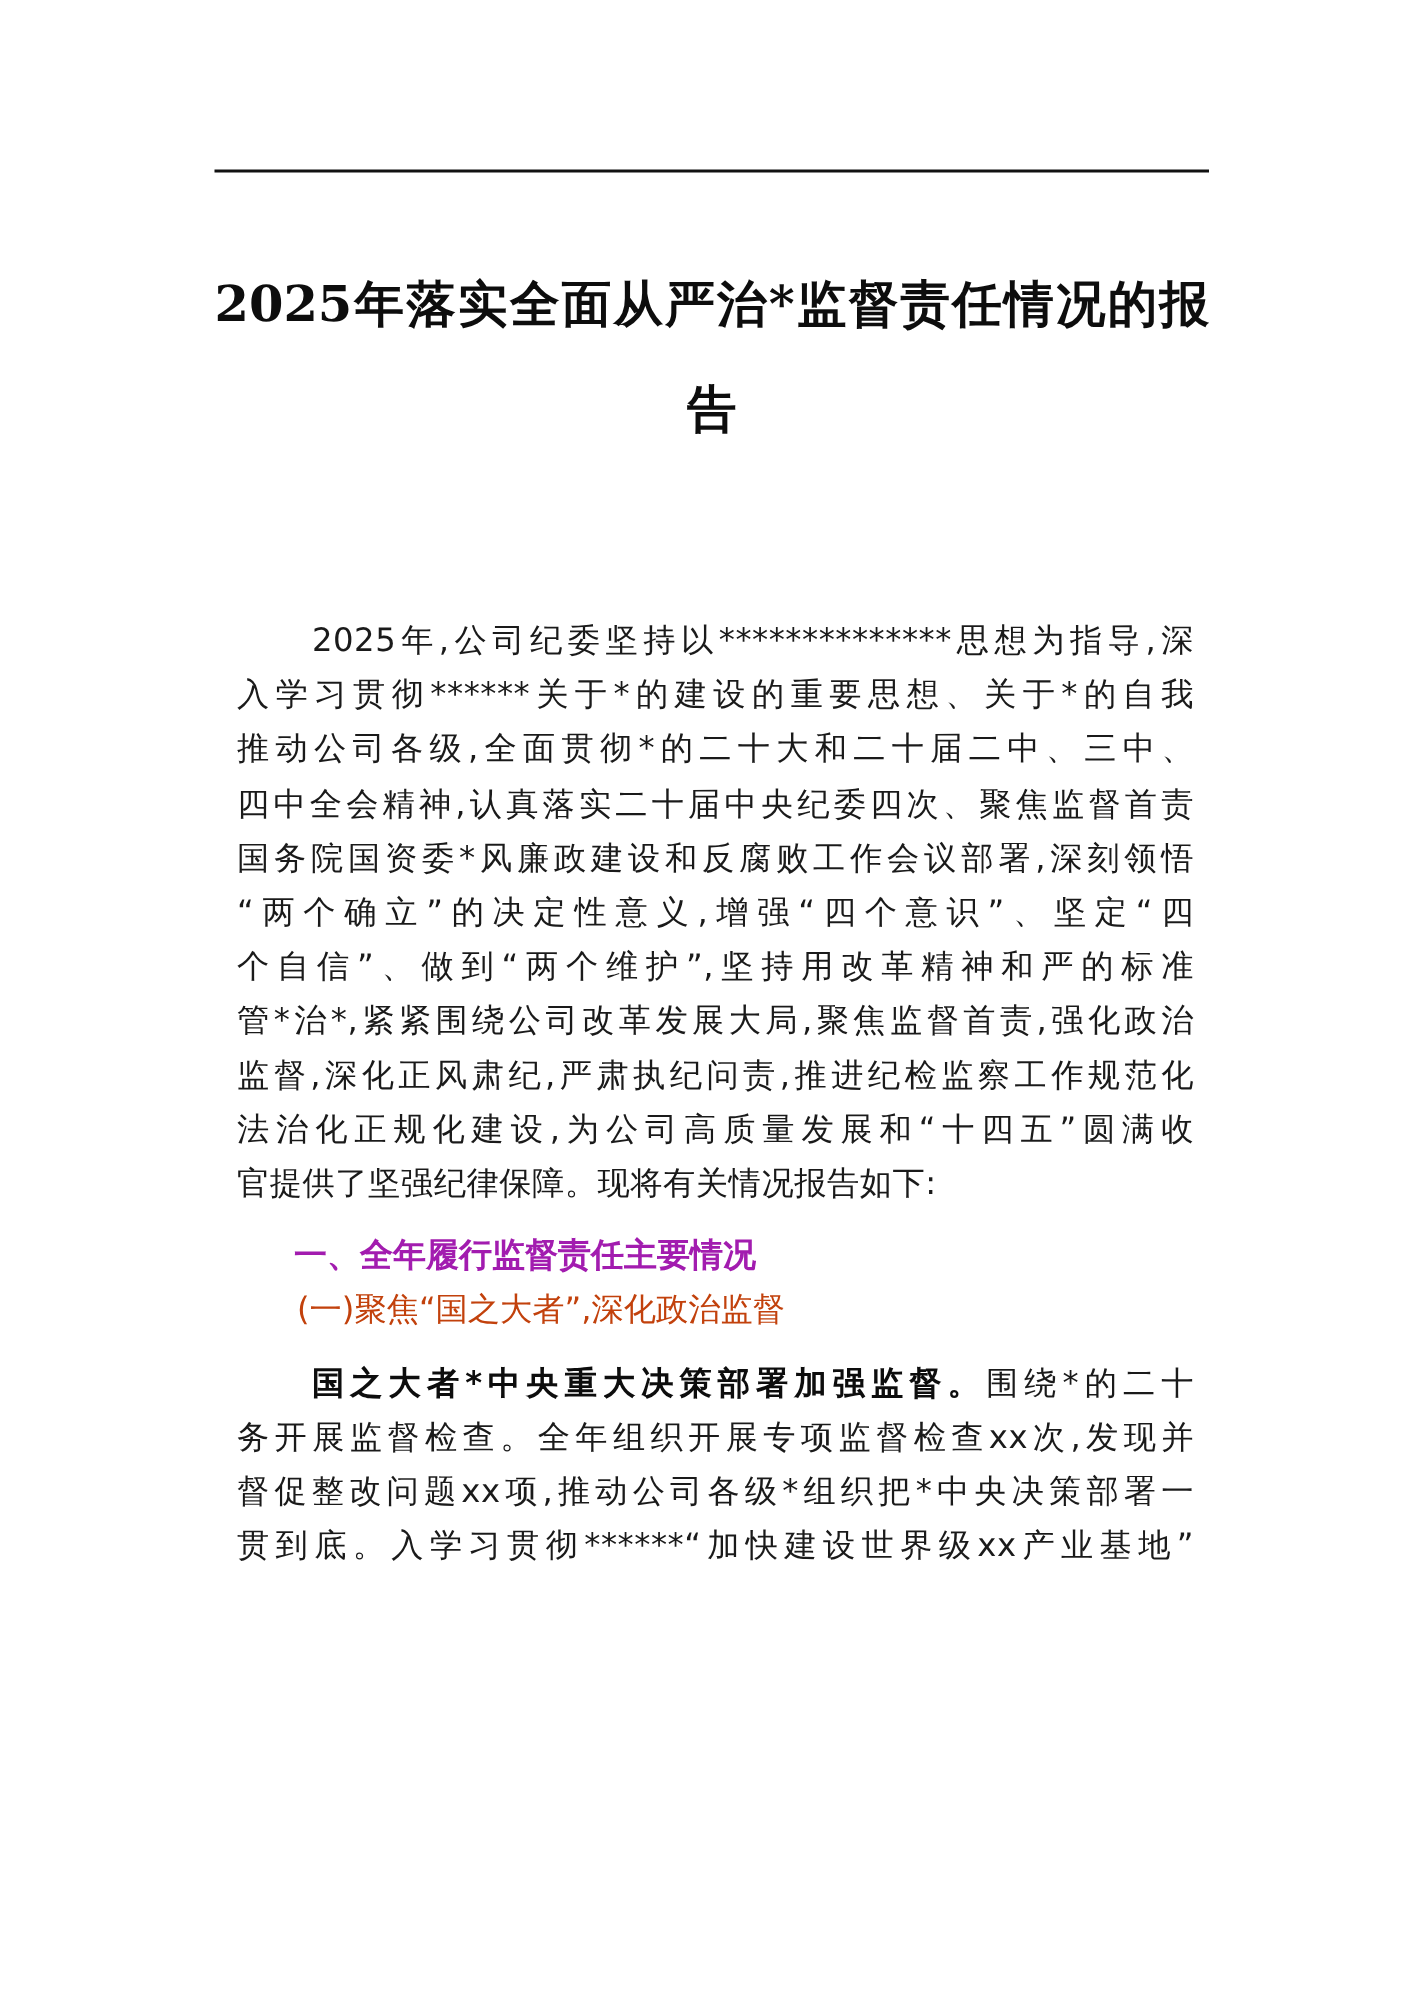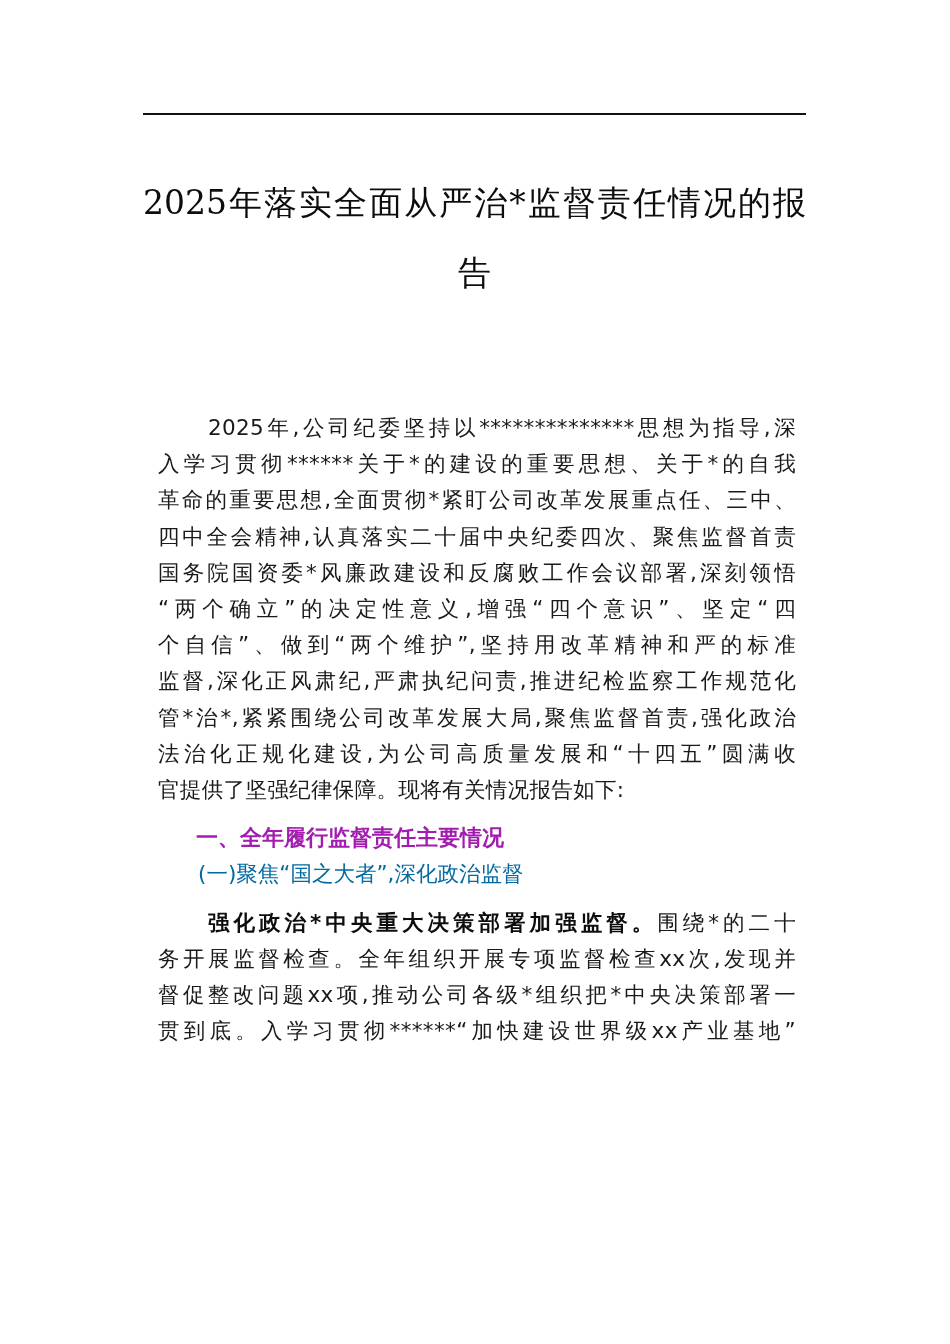--- a/index.html
+++ b/index.html
@@ -30,21 +30,21 @@
       height: 0;
       border-top: 2px solid #111111;
     }
     .title {
       position: absolute;
       left: 143px;
       top: 168px;
       width: 663px;
       text-align: center;
       font-family: "DejaVu Serif", "Liberation Serif", serif;
-      font-weight: normal;
+      font-weight: bold;
       font-size: 33px;
       line-height: 70px;
       letter-spacing: 0px;
       color: #0d0d0d;
     }
     .title .line { display: block; white-space: nowrap; }
     .body {
       position: absolute;
       left: 146px;
       top: 398px;
@@ -74,21 +74,21 @@
       font-weight: bold;
       padding-left: 50px;
       color: #a21caf;
       margin-top: 4px;
     }
     .heading2 {
       font-family: "DejaVu Sans", "Liberation Sans", sans-serif;
       font-size: 21.5px;
       line-height: 36.2px;
       padding-left: 52px;
-      color: #0369a1;
+      color: #c2410c;
     }
     .lead-bold {
       font-weight: bold;
       color: #0d0d0d;
     }
     .indent-first { padding-left: 50px; }
   </style>
 </head>
 <body>
 
@@ -99,36 +99,36 @@
   <div class="title">
     <span class="line">2025年落实全面从严治*监督责任情况的报</span>
     <span class="line" style="text-align:center;text-align-last:center;">告</span>
   </div>
 
   <div class="body">
 
     <div class="para">
       <span class="line indent-first">2025年,公司纪委坚持以**************思想为指导,深</span>
       <span class="line">入学习贯彻******关于*的建设的重要思想、关于*的自我</span>
-      <span class="line">革命的重要思想,全面贯彻*紧盯公司改革发展重点任、三中、</span>
+      <span class="line">推动公司各级,全面贯彻*的二十大和二十届二中、三中、</span>
       <span class="line">四中全会精神,认真落实二十届中央纪委四次、聚焦监督首责</span>
       <span class="line">国务院国资委*风廉政建设和反腐败工作会议部署,深刻领悟</span>
       <span class="line">“两个确立”的决定性意义,增强“四个意识”、坚定“四</span>
       <span class="line">个自信”、做到“两个维护”,坚持用改革精神和严的标准</span>
+      <span class="line">管*治*,紧紧围绕公司改革发展大局,聚焦监督首责,强化政治</span>
       <span class="line">监督,深化正风肃纪,严肃执纪问责,推进纪检监察工作规范化</span>
-      <span class="line">管*治*,紧紧围绕公司改革发展大局,聚焦监督首责,强化政治</span>
       <span class="line">法治化正规化建设,为公司高质量发展和“十四五”圆满收</span>
       <span class="line last">官提供了坚强纪律保障。现将有关情况报告如下:</span>
     </div>
 
     <div class="heading1">一、全年履行监督责任主要情况</div>
 
     <div class="heading2">(一)聚焦“国之大者”,深化政治监督</div>
 
     <div class="para">
-      <span class="line indent-first"><span class="lead-bold">强化政治*中央重大决策部署加强监督。</span><span>围绕*的二十</span></span>
+      <span class="line indent-first"><span class="lead-bold">国之大者*中央重大决策部署加强监督。</span><span>围绕*的二十</span></span>
       <span class="line">务开展监督检查。全年组织开展专项监督检查xx次,发现并</span>
       <span class="line">督促整改问题xx项,推动公司各级*组织把*中央决策部署一</span>
       <span class="line">贯到底。入学习贯彻******“加快建设世界级xx产业基地”</span>
     </div>
 
   </div>
 </div>
 
 </body></html>

